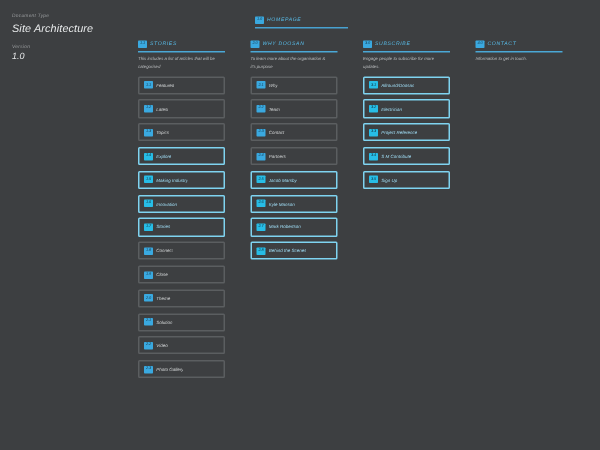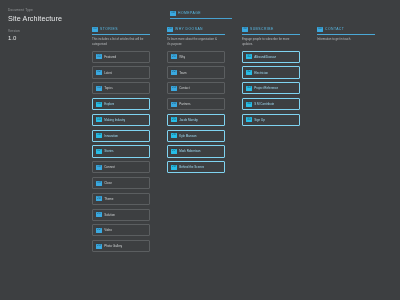--- a/index.html
+++ b/index.html
@@ -4,21 +4,21 @@
 <style>
   html,body{margin:0;padding:0;}
   body{
     width:400px;height:300px;
     background:#3d3f41;
     font-family:"Liberation Sans", sans-serif;
     color:#d7d9da;
     overflow:hidden;
     position:relative;
   }
-  .canvas{position:relative;width:400px;height:276px;}
+  .canvas{position:relative;width:400px;height:276px;font-style:italic;}
 
   
   .doc-header{position:absolute;left:8px;top:8px;width:80px;}
   .meta-label{font-size:3.2px;letter-spacing:.2px;color:#9a9d9f;line-height:5px;}
   .doc-title{font-size:7.2px;color:#e9ebec;line-height:9px;margin-top:.5px;letter-spacing:.1px;}
   .ver-block{margin-top:6px;}
   .ver-value{font-size:6px;color:#e3e5e6;line-height:8px;margin-top:.5px;}
 
   
   .root-node{position:absolute;left:170px;top:11px;width:62px;}

